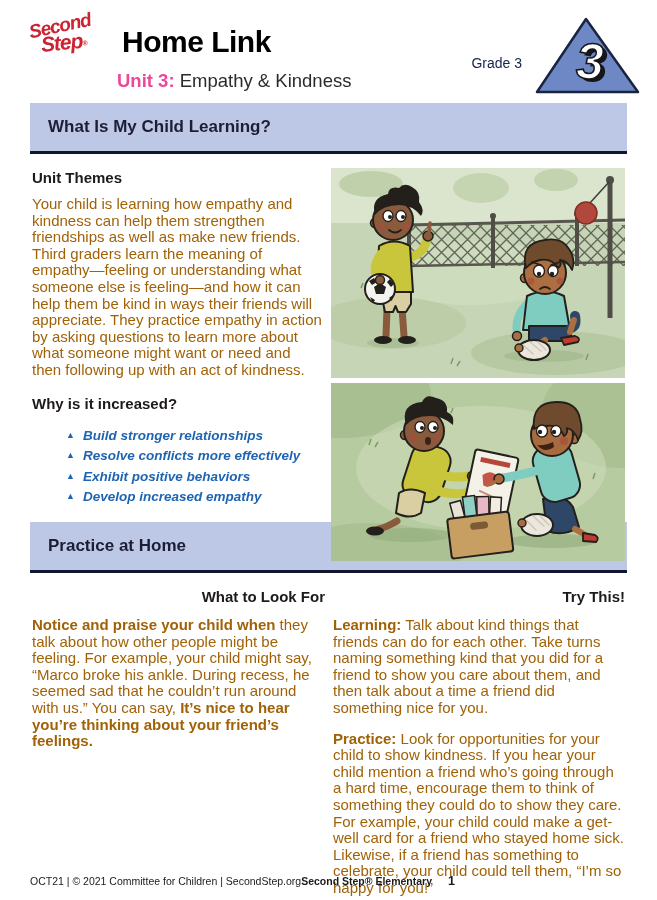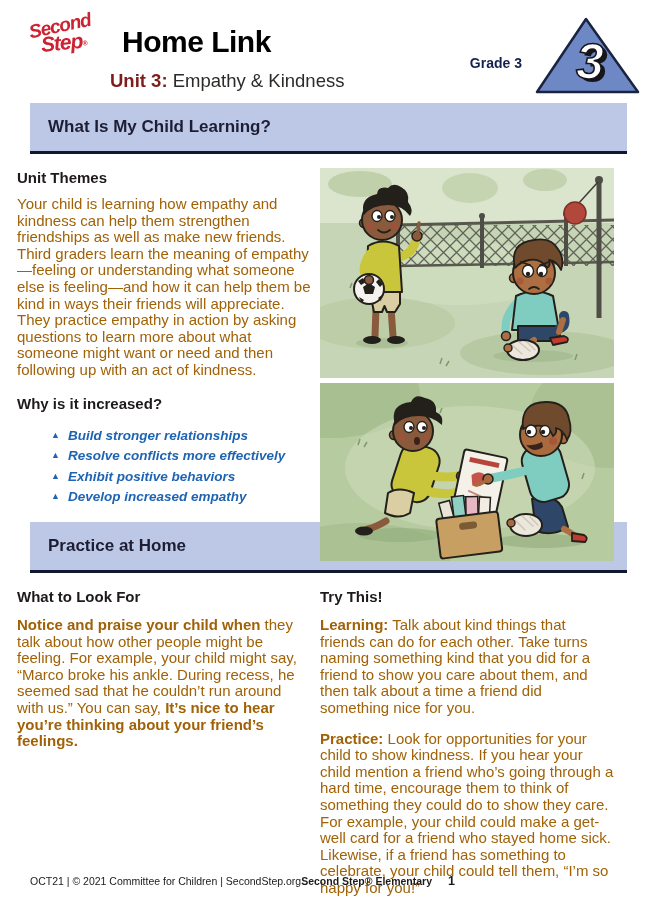--- a/index.html
+++ b/index.html
@@ -20,44 +20,44 @@
   
   .header{height:103px;display:flex;align-items:flex-start;padding:14px 15px 0 28px;}
   .logo{width:66px;margin-top:4px;color:var(--logo-red);font-weight:bold;font-style:italic;
         transform:rotate(-8deg);text-align:center;line-height:.82;letter-spacing:-1px;}
   .logo .l1{display:block;font-size:19px;transform:rotate(-4deg);}
   .logo .l2{display:block;font-size:21px;transform:rotate(2deg) translateX(2px);}
   .logo .reg{font-size:7px;vertical-align:2px;letter-spacing:0;}
   .title-block{flex:1;margin-left:16px;}
   .page-title{margin:12px;font-size:30px;line-height:1.05;letter-spacing:-.5px;color:#000000;font-weight:bold;}
   .subtitle{margin:5px 0 0;font-size:18.5px;color:#2d2a28;}
-  .subtitle b{color:#7f1d1d;}
+  .subtitle b{color:#ec4899;margin-left:7px;}
   .grade-block{display:flex;align-items:center;margin-top:2px;}
-  .grade-label{font-weight:bold;font-size:14px;color:var(--grade-text-navy);margin:14px 6px 0 0;white-space:nowrap;}
+  .grade-label{font-weight:normal;font-size:14px;color:var(--grade-text-navy);margin:14px 6px 0 0;white-space:nowrap;}
   
   .banner{margin:0 30px;height:51px;background:var(--banner-background);
           border-bottom:3px solid var(--banner-border);display:flex;align-items:center;
           padding:0 18px;font-weight:bold;font-size:17px;color:#1d1d33;}
   
   .sec1{height:419px;}
-  .cols{display:flex;gap:8px;margin:0 17px;}
+  .cols{display:flex;gap:8px;margin:0 32px;}
   .col-left{width:295px;}
   .col-right{width:294px;}
   .sec1 .cols{margin-top:13px;}
   h3{font-size:15px;margin:0 0 10px;color:#1d1a19;font-weight:bold;}
   .sec1 h3.first{margin-top:2px;}
   .sec1 h3.why{margin-top:16px;}
   p.body{font-size:15px;line-height:16.6px;margin:0 0 14px;color:#a16207;}
   ul.benefits{margin:16px 0 0 34px;padding:0;list-style:none;font-style:italic;}
   ul.benefits li{margin-bottom:5.5px;font-weight:bold;font-size:13.5px;color:var(--accent-blue-text);}
   ul.benefits .tri{font-size:9px;margin-right:8px;vertical-align:2px;}
   .img-stack{display:flex;flex-direction:column;gap:5px;margin-top:1px;}
   .img-stack svg{display:block;}
   .sec2 .cols{margin-top:15px;}
-  .sec2 h3{margin-bottom:12px;}
+  .sec2 h3{margin-bottom:12px;text-align:right;}
   
   .footer{position:absolute;left:30px;right:26px;bottom:12px;display:flex;
           justify-content:flex-start;align-items:baseline;font-size:10.5px;color:#1d1a19;}
   .footer .fr b{margin-right:16px;}
   .footer .pg{font-weight:bold;font-size:12.5px;}
 </style>
 </head>
 <body>
 
 <div class="page">

